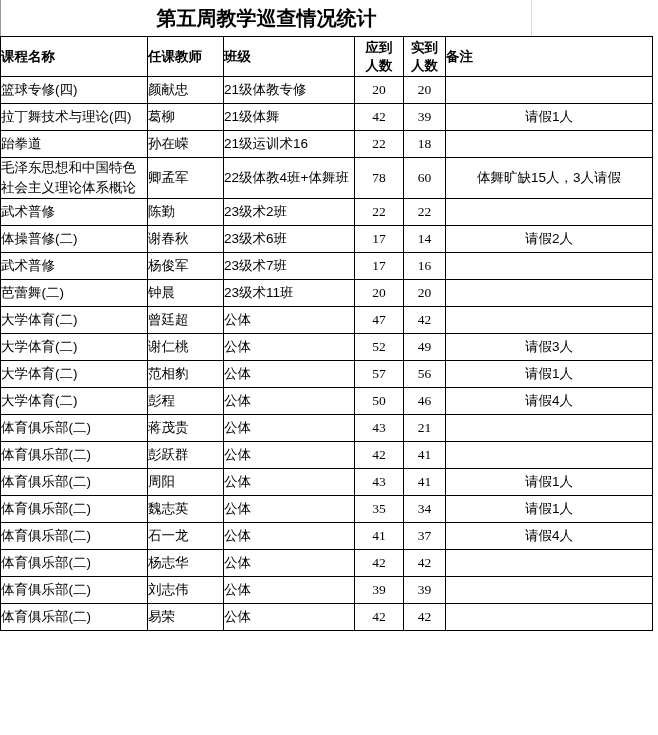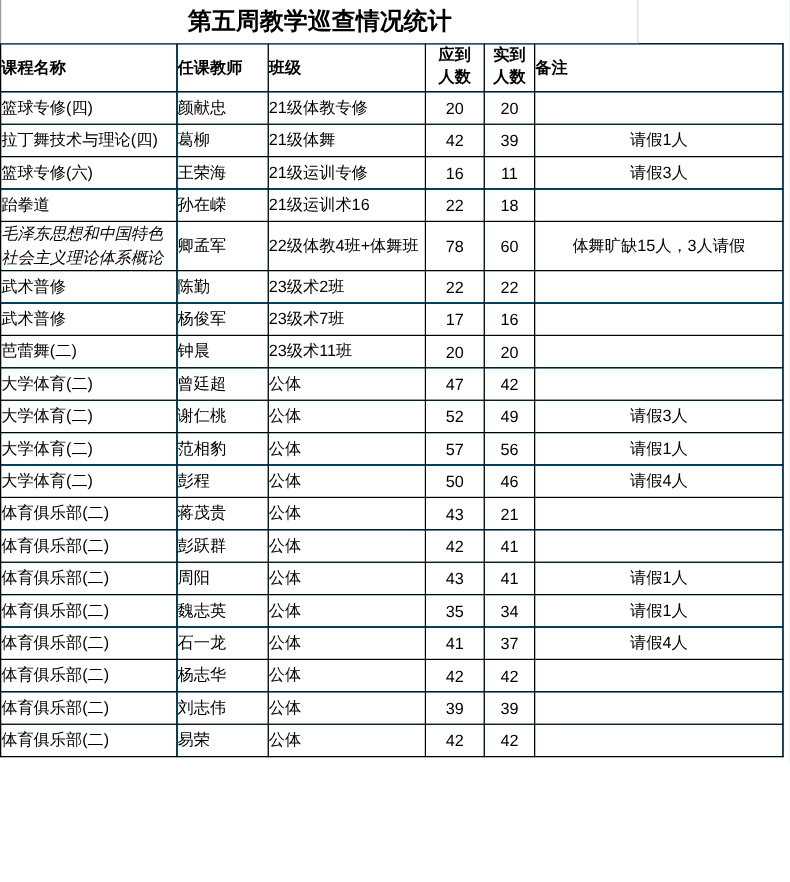--- a/index.html
+++ b/index.html
@@ -19,24 +19,24 @@
     border-collapse:collapse;table-layout:fixed;width:652px;background:#0ea5e9;
   }
   .stats th,.stats td{
     border:1px solid #000;padding:0;margin:0;
     font-size:13.5px;color:#000;overflow:hidden;box-sizing:border-box;
     vertical-align:middle;background:#fff;
   }
   .stats th{font-weight:bold;height:40px;}
   .stats td{height:27px;white-space:nowrap;}
   tr.tall td{height:41px;}
-  td.wrap{white-space:normal;line-height:1.45;font-style:italic;}
+  td.wrap{white-space:normal;line-height:1.45;}
   .t-left{text-align:left;padding-left:6px;}
-  .t-center{text-align:center;white-space:pre-line;line-height:1.3;font-family:Liberation Mono, monospace;}
-  .num{text-align:center;}
+  .t-center{text-align:center;white-space:pre-line;line-height:1.3;}
+  .num{text-align:center;font-family:Liberation Serif, serif;}
   .note{text-align:center;padding-left:4px;}
 </style>
 </head>
 <body>
 
 <div class="page">
 
   <div class="title-bar">
     <span>第五周教学巡查情况统计</span>
     <div class="grid-right"></div>
@@ -74,28 +74,20 @@
         </tr>
         <tr>
           <td class="t-left">拉丁舞技术与理论(四)</td>
           <td class="t-left">葛柳</td>
           <td class="t-left">21级体舞</td>
           <td class="num">42</td>
           <td class="num">39</td>
           <td class="note">请假1人</td>
         </tr>
         <tr>
-          <td class="t-left">篮球专修(六)</td>
-          <td class="t-left">王荣海</td>
-          <td class="t-left">21级运训专修</td>
-          <td class="num">16</td>
-          <td class="num">11</td>
-          <td class="note">请假3人</td>
-        </tr>
-        <tr>
           <td class="t-left">跆拳道</td>
           <td class="t-left">孙在嵘</td>
           <td class="t-left">21级运训术16</td>
           <td class="num">22</td>
           <td class="num">18</td>
           <td class="note"></td>
         </tr>
         <tr class="tall">
           <td class="t-left wrap">毛泽东思想和中国特色社会主义理论体系概论</td>
           <td class="t-left">卿孟军</td>
@@ -106,20 +98,28 @@
         </tr>
         <tr>
           <td class="t-left">武术普修</td>
           <td class="t-left">陈勤</td>
           <td class="t-left">23级术2班</td>
           <td class="num">22</td>
           <td class="num">22</td>
           <td class="note"></td>
         </tr>
         <tr>
+          <td class="t-left">体操普修(二)</td>
+          <td class="t-left">谢春秋</td>
+          <td class="t-left">23级术6班</td>
+          <td class="num">17</td>
+          <td class="num">14</td>
+          <td class="note">请假2人</td>
+        </tr>
+        <tr>
           <td class="t-left">武术普修</td>
           <td class="t-left">杨俊军</td>
           <td class="t-left">23级术7班</td>
           <td class="num">17</td>
           <td class="num">16</td>
           <td class="note"></td>
         </tr>
         <tr>
           <td class="t-left">芭蕾舞(二)</td>
           <td class="t-left">钟晨</td>

